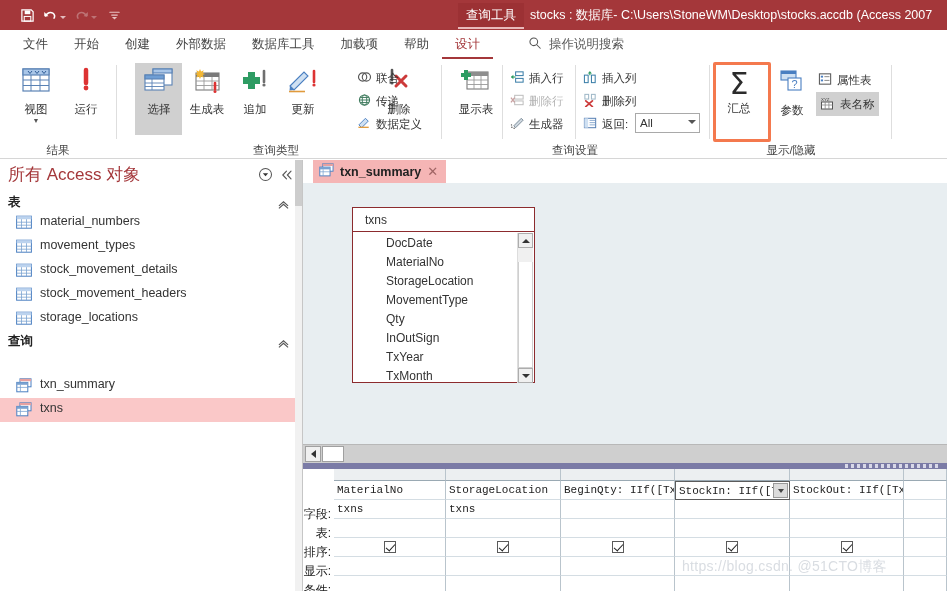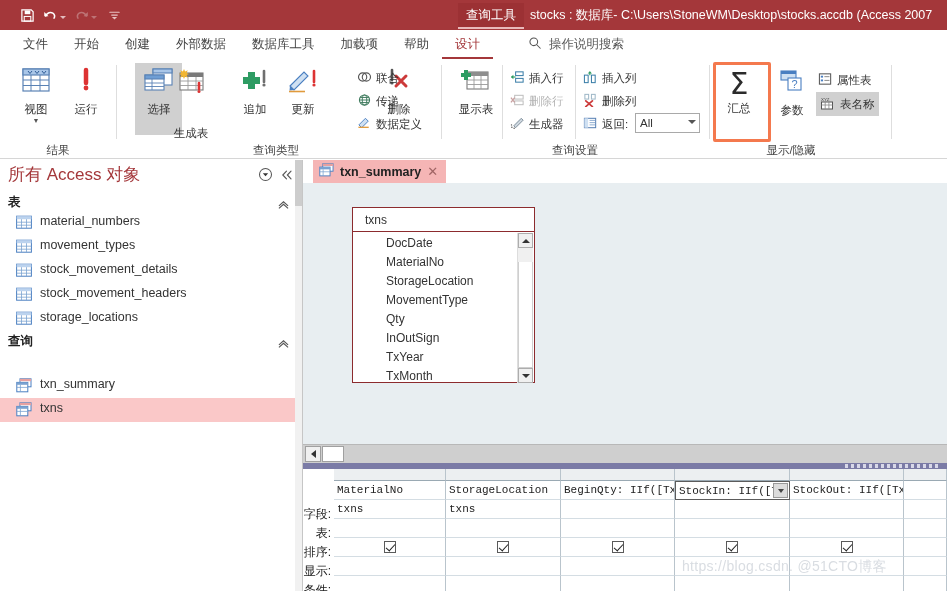--- a/index.html
+++ b/index.html
@@ -307,21 +307,21 @@
             <rect x="10" y="2" width="19" height="16" fill="#fff" stroke="#5a82b5" stroke-width="1.1"></rect>
             <rect x="10" y="2" width="19" height="4" fill="#a9c6e8" stroke="#5a82b5" stroke-width="1.1"></rect>
             <rect x="2" y="8" width="19" height="15" fill="#fff" stroke="#5a82b5" stroke-width="1.1"></rect>
             <rect x="2" y="8" width="19" height="4" fill="#6f9ed4" stroke="#5a82b5" stroke-width="1.1"></rect>
             <path d="M2 16h19M2 19.5h19M9 12v11" stroke="#5a82b5" stroke-width="0.9"></path>
           </svg>
         </span>
         <span class="lbl">选择</span>
       </div>
 
-      <div class="bigbtn" style="left:50px;top:8px;gap:24px;">
+      <div class="bigbtn" style="left:66px;top:8px;">
         <span>
           <svg width="32" height="30" viewBox="0 0 32 30">
             <rect x="5" y="6" width="23" height="17" fill="#fff" stroke="#7a7a7a" stroke-width="1.1"></rect>
             <rect x="5" y="6" width="23" height="4" fill="#7a7a7a"></rect>
             <path d="M5 14h23M5 18.5h23M13 10v13M21 10v13" stroke="#9a9a9a" stroke-width="0.9"></path>
             <path d="M9 2l1.1 2.6L12.8 3.3 11.6 6 14 7 11.6 8 12.8 10.7 10.1 9.4 9 12 7.9 9.4 5.2 10.7 6.4 8 4 7 6.4 6 5.2 3.3 7.9 4.6z" fill="#f2b632"></path>
             <path d="M24 16v6" stroke="#d33" stroke-width="2.6" stroke-linecap="round"></path>
               <circle cx="24" cy="24.4" r="1.5" fill="#d33"></circle>
           </svg>
         </span>

